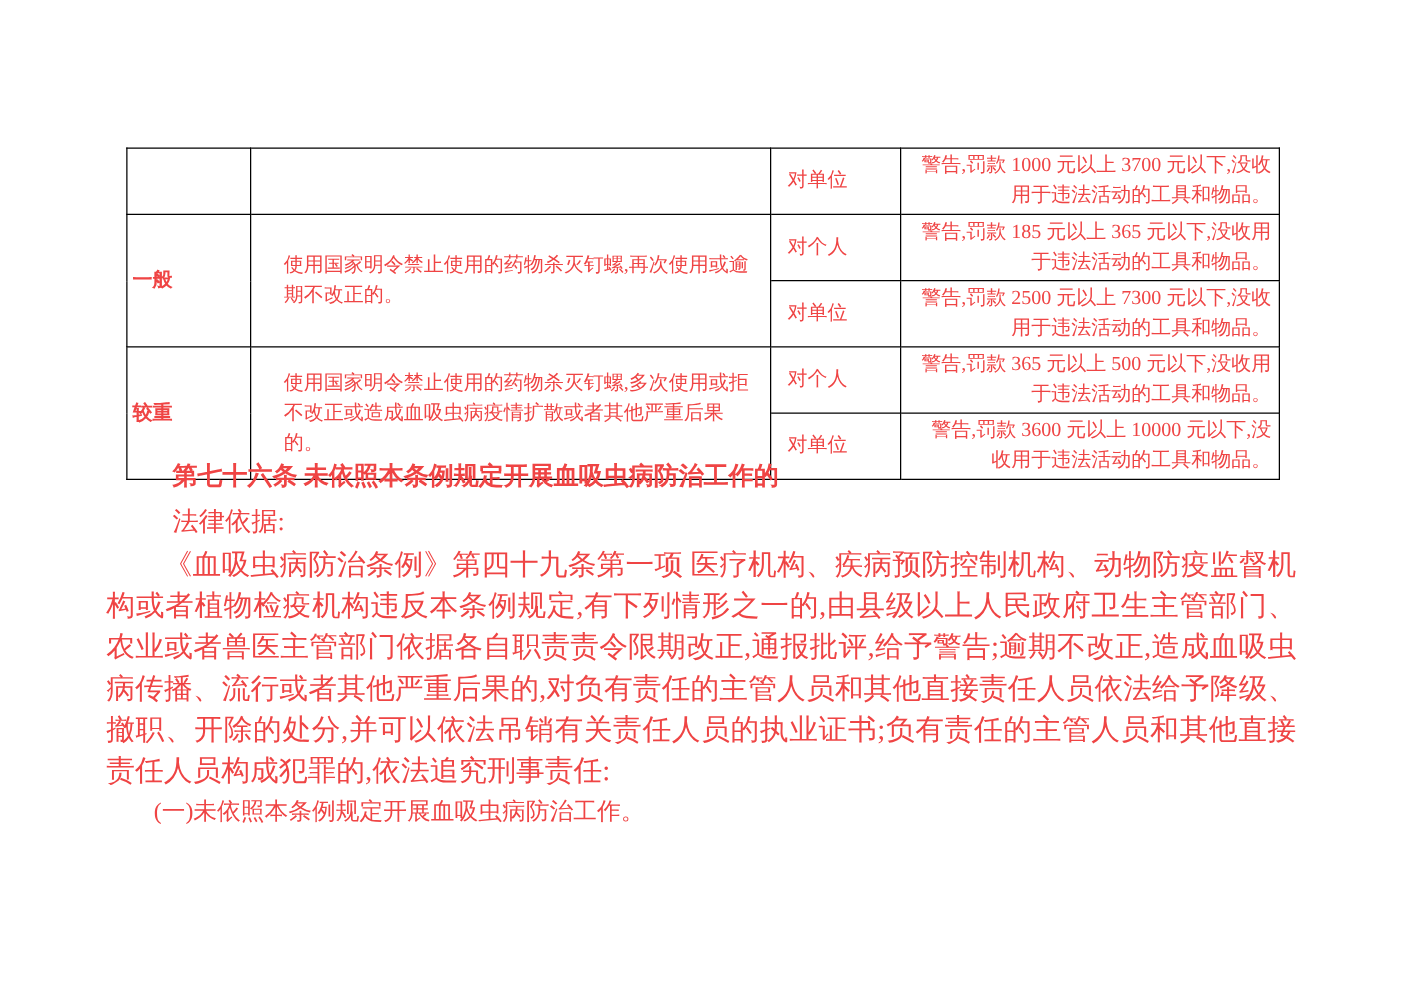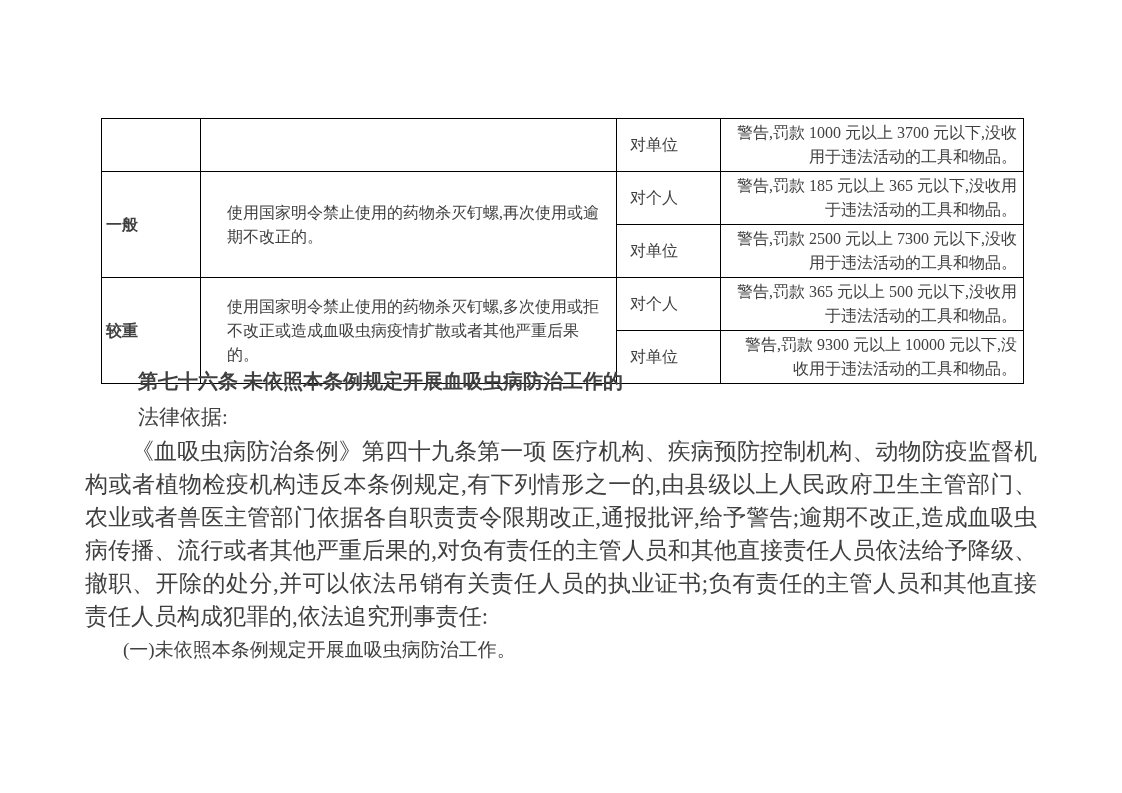--- a/index.html
+++ b/index.html
@@ -7,21 +7,21 @@
     padding: 0;
     background: #ffffff;
   }
   .page {
     position: relative;
     width: 1122px;
     height: 709px;
     background: #ffffff;
     overflow: hidden;
     font-family: "Liberation Serif", "DejaVu Serif", serif;
-    color: #404040;
+    color: #ef4444;
   }
 
   
   table.penalty-table {
     position: absolute;
     left: 101px;
     top: 118px;
     width: 922px;
     border-collapse: collapse;
     table-layout: fixed;
@@ -129,21 +129,21 @@
         <td class="penalty-cell">警告,罚款 2500 元以上 7300 元以下,没收用于违法活动的工具和物品。</td>
       </tr>
       <tr style="height:49px">
         <td class="sev-cell" rowspan="2">较重</td>
         <td class="desc-cell" rowspan="2">使用国家明令禁止使用的药物杀灭钉螺,多次使用或拒不改正或造成血吸虫病疫情扩散或者其他严重后果的。</td>
         <td class="target-cell">对个人</td>
         <td class="penalty-cell">警告,罚款 365 元以上 500 元以下,没收用于违法活动的工具和物品。</td>
       </tr>
       <tr style="height:50px">
         <td class="target-cell">对单位</td>
-        <td class="penalty-cell">警告,罚款 9300 元以上 10000 元以下,没收用于违法活动的工具和物品。</td>
+        <td class="penalty-cell">警告,罚款 3600 元以上 10000 元以下,没收用于违法活动的工具和物品。</td>
       </tr>
     </tbody>
   </table>
 
   <div class="text-block">
     <h2 class="article-heading">第七十六条 未依照本条例规定开展血吸虫病防治工作的</h2>
     <p class="basis-label">法律依据:</p>
     <p class="body-paragraph">《血吸虫病防治条例》第四十九条第一项 医疗机构、疾病预防控制机构、动物防疫监督机构或者植物检疫机构违反本条例规定,有下列情形之一的,由县级以上人民政府卫生主管部门、农业或者兽医主管部门依据各自职责责令限期改正,通报批评,给予警告;逾期不改正,造成血吸虫病传播、流行或者其他严重后果的,对负有责任的主管人员和其他直接责任人员依法给予降级、撤职、开除的处分,并可以依法吊销有关责任人员的执业证书;负有责任的主管人员和其他直接责任人员构成犯罪的,依法追究刑事责任:</p>
     <p class="item-line">(一)未依照本条例规定开展血吸虫病防治工作。</p>
   </div>

